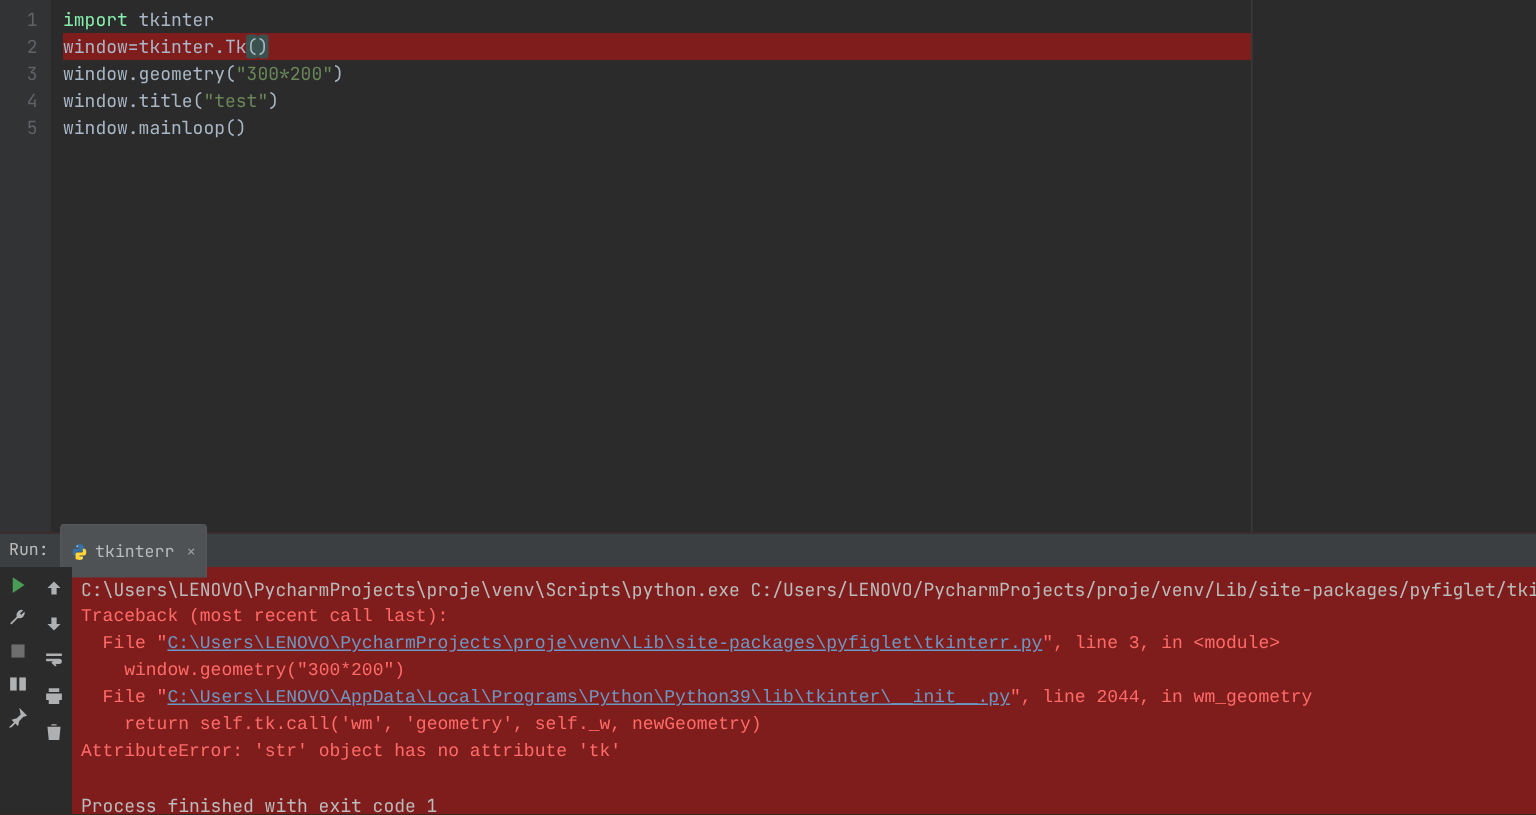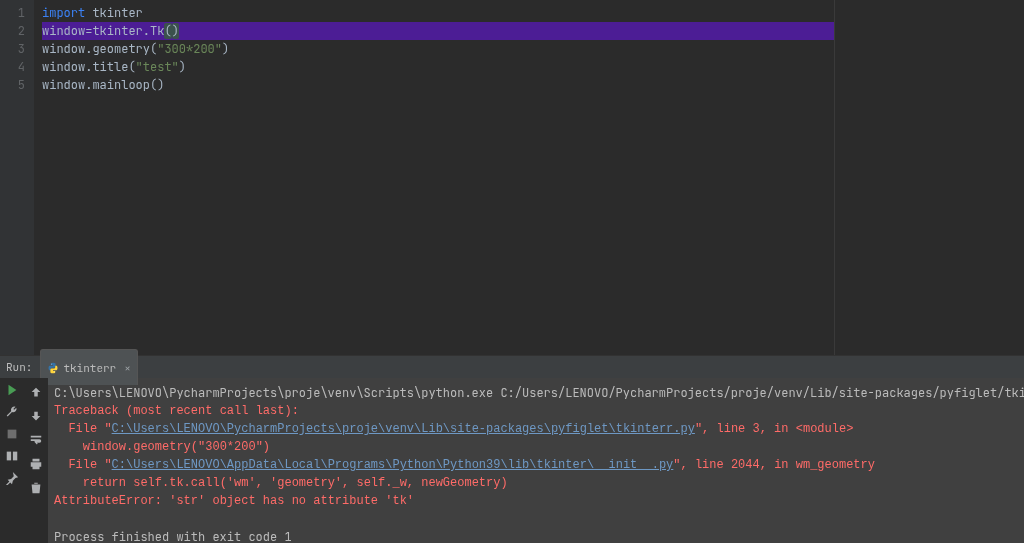--- a/index.html
+++ b/index.html
@@ -3,27 +3,27 @@
 <meta charset="utf-8">
 <style>
   * { margin: 0; padding: 0; box-sizing: border-box; }
   html, body { width: 1024px; height: 543px; overflow: hidden; font-family: "JetBrains Mono", Menlo, Consolas, monospace; font-size: 12px; background: #2b2b2b; color: #a9b7c6; }
   .app { display: flex; flex-direction: column; height: 100%; }
   .editor-pane { flex: 1; display: flex; background: #2b2b2b; }
   .gutter { width: 34px; background: #313335; text-align: right; color: #606366; padding: 4px 8px 0 0; line-height: 18px; border-right: 1px solid #313335; }
   .gutter .ln { height: 18px; }
   .code { flex: 1; padding: 4px 0 0 8px; line-height: 18px; white-space: pre; }
   .code-line { height: 18px; }
-  .code-line.active { background: #4c1d95; }
-  .kw { color: #3b82f6; }
+  .code-line.active { background: #7f1d1d; }
+  .kw { color: #86efac; }
   .ident { color: #a9b7c6; }
   .str { color: #6a8759; }
   .brace { color: #a9b7c6; }
   .brace-match { background: #3b514d; border-radius: 2px; }
-  .run-panel { height: 188px; display: flex; flex-direction: column; background: #404040; border-top: 1px solid #323232; }
+  .run-panel { height: 188px; display: flex; flex-direction: column; background: #7f1d1d; border-top: 1px solid #323232; }
   .run-header { height: 22px; background: #3c3f41; display: flex; align-items: center; padding-left: 6px; font-size: 11px; color: #bbbbbb; }
   .run-label { color: #bbbbbb; margin-right: 8px; }
   .run-tab { display: flex; align-items: center; gap: 4px; background: #4e5254; border: 1px solid #555; border-bottom: none; padding: 2px 6px; border-radius: 3px 3px 0 0; height: 36px; }
   .py-icon { width: 12px; height: 12px; }
   .run-tab .close-x { color: #9aa0a3; font-size: 11px; margin-left: 4px; }
   .run-body { flex: 1; display: flex; }
   .run-iconcol { width: 24px; background: #2b2b2b; display: flex; flex-direction: column; align-items: center; padding-top: 4px; gap: 6px; }
   .run-iconcol .ico { width: 16px; height: 16px; display: flex; align-items: center; justify-content: center; color: #aeb0b2; }
   .run-iconcol2 { width: 24px; background: #2b2b2b; display: flex; flex-direction: column; align-items: center; padding-top: 6px; gap: 8px; }
   .run-iconcol2 .ico { width: 16px; height: 16px; display: flex; align-items: center; justify-content: center; color: #aeb0b2; }

